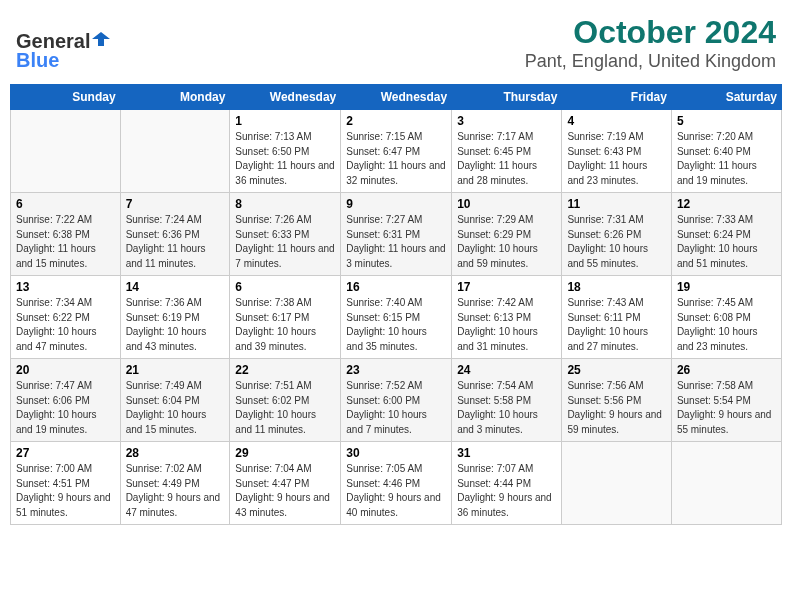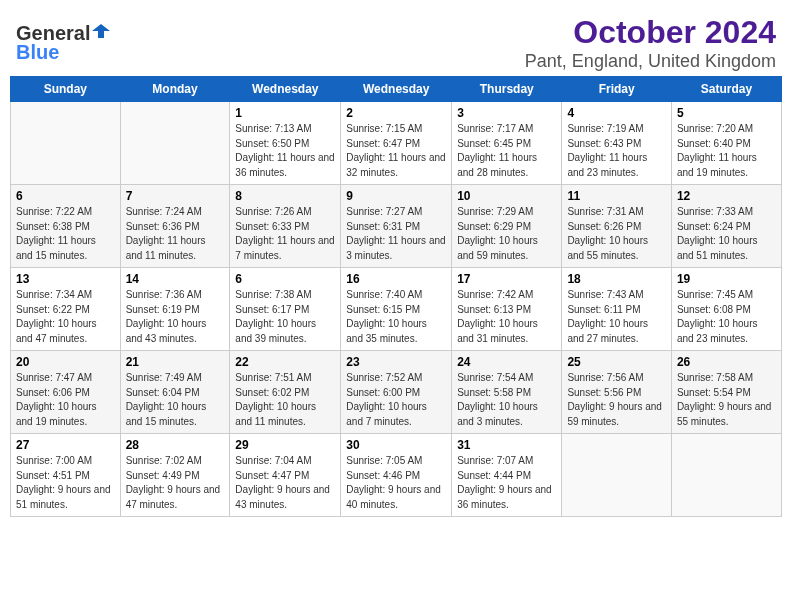--- a/index.html
+++ b/index.html
@@ -6,51 +6,51 @@
     body {
       font-family: Arial, sans-serif;
       background: #fff;
       width: 792px;
       min-height: 612px;
       padding: 10px;
     }
     .header {
       display: flex;
       justify-content: space-between;
-      align-items: center;
-      margin-bottom: 0;
+      align-items: flex-end;
+      margin-bottom: 8px;
       padding: 4px 6px;
     }
     .logo {
       display: flex;
       flex-direction: column;
       align-items: flex-start;
     }
     .title-area {
       text-align: right;
     }
     .title-month {
       font-size: 32px;
       font-weight: bold;
-      color: #4c1d95;
+      color: #0f766e;
     }
     .title-location {
       font-size: 18px;
       color: #555;
     }
     .calendar {
       width: 100%;
       border-collapse: collapse;
       font-size: 10.5px;
     }
     .calendar thead tr th {
       background-color: #1565c0;
       color: #fff;
       padding: 5px 4px;
-      text-align: center;
+      text-align: right;
       font-size: 12px;
       font-weight: bold;
       border: 1px solid #1565c0;
     }
     .calendar tbody tr td {
       vertical-align: top;
       padding: 4px 5px;
       border: 1px solid #ccc;
       width: 113px;
       min-height: 80px;

